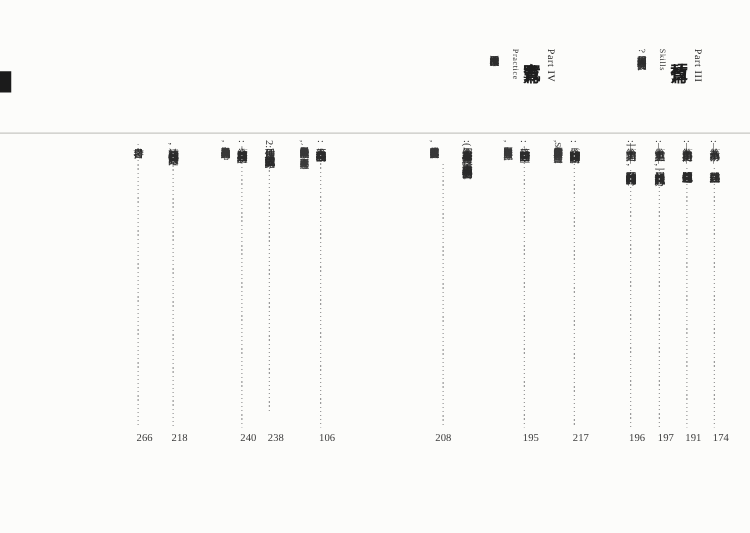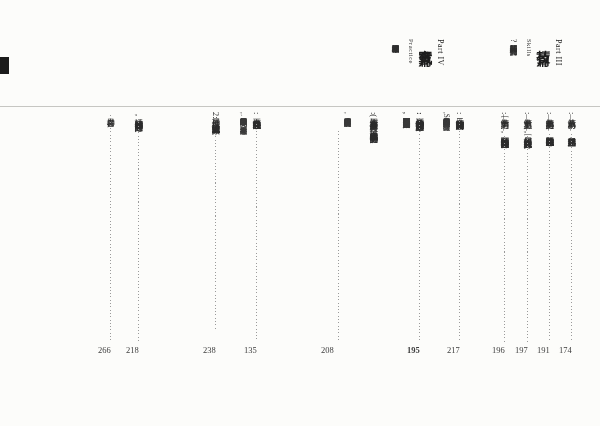--- a/index.html
+++ b/index.html
@@ -29,32 +29,32 @@
   .entries { position:absolute; left:0; top:107px; width:600px; height:249px; }
   .entry { position:absolute; top:0; bottom:0; display:flex; flex-direction:column; align-items:flex-end; padding-top:5px; }
   .vtext { writing-mode:vertical-rl; text-orientation:mixed; }
   .t  { font-size:8.3px; line-height:13px; max-height:228px; color:#2c2c2c; }
   .st { font-size:7.2px; line-height:11px; max-height:228px; margin-right:2px; color:#3a3a3a; }
   .leader {
     flex:1 1 0; width:13px; margin-top:3px; margin-bottom:2px;
     background-image:repeating-linear-gradient(to bottom,#9a9a9a 0px,#9a9a9a 1px,transparent 1px,transparent 3.3px);
     background-size:1px 100%; background-repeat:no-repeat; background-position:50% 0;
   }
-  .pagenum { height:12px; line-height:12px; width:24px; text-align:left; margin-right:-5px;
+  .pagenum { height:12px; line-height:12px; width:24px; text-align:right; margin-right:-5px;
              font-size:8.5px; color:#3d3d3d; font-family:"Liberation Serif",serif; }
 
   
   .e0  { right:22px; }  .e1  { right:44px; }  .e2  { right:66px; }  .e3  { right:89px; }
-  .e4  { right:134px; } .e5  { right:174px;font-weight:bold; } .e6  { right:215px; } .e7  { right:337px; }
+  .e4  { right:134px; } .e5  { right:174px; } .e6  { right:215px; } .e7  { right:337px; }
   .e8  { right:366px; } .e9  { right:378px;gap:12px; } .e10 { right:400px; } .e11 { right:455px; }
   .e12 { right:483px; }
   
   .e6 .t  { line-height:24px; }
   .e6 .st { line-height:13px; margin-right:8px; }
-  .e6 .leader, .e6 .pagenum { margin-right:40px; }
+  .e6 .leader, .e6 .pagenum { margin-right:24px; }
 </style>
 </head>
 <body>
 
 <div class="page">
 
   <div class="edge-tab"></div>
 
   <div class="part-header part3">
     <div class="p-label">Part III</div>
@@ -132,32 +132,40 @@
       <div class="leader"></div>
       <div class="pagenum">208</div>
     </div>
 
     <div class="entry e7">
       <div class="vtext">
         <div class="t">第十五章:教學現場的提問教學力</div>
         <div class="st">同時提升教學品質與學習效果,克服不敢提問、不會提問與專家心魔</div>
       </div>
       <div class="leader"></div>
-      <div class="pagenum">135</div>
+      <div class="pagenum">106</div>
     </div>
 
 
     <div class="entry e9">
       <div class="vtext">
         <div class="t">延伸應用2:家庭成員的提問式溝通</div>
       </div>
       <div class="leader"></div>
       <div class="pagenum">238</div>
     </div>
 
+    <div class="entry e10">
+      <div class="vtext">
+        <div class="t">第十六章:主持人與訪談者的提問引導力</div>
+        <div class="st">引導對談者說出好觀點與好故事,深入內心深處的意義</div>
+      </div>
+      <div class="leader"></div>
+      <div class="pagenum">240</div>
+    </div>
 
     <div class="entry e11">
       <div class="vtext">
         <div class="t">結語 掌握三個關鍵字,設定問題方向</div>
       </div>
       <div class="leader"></div>
       <div class="pagenum">218</div>
     </div>
 
     <div class="entry e12">

